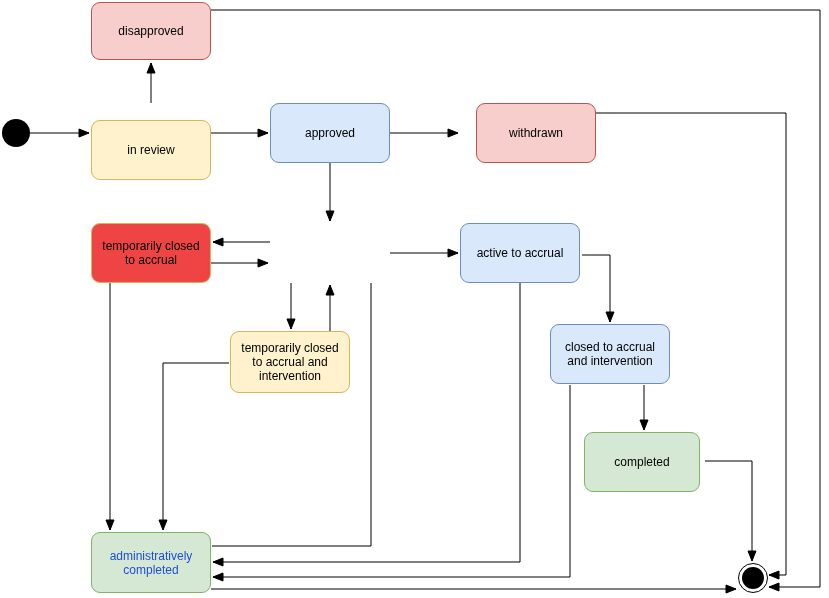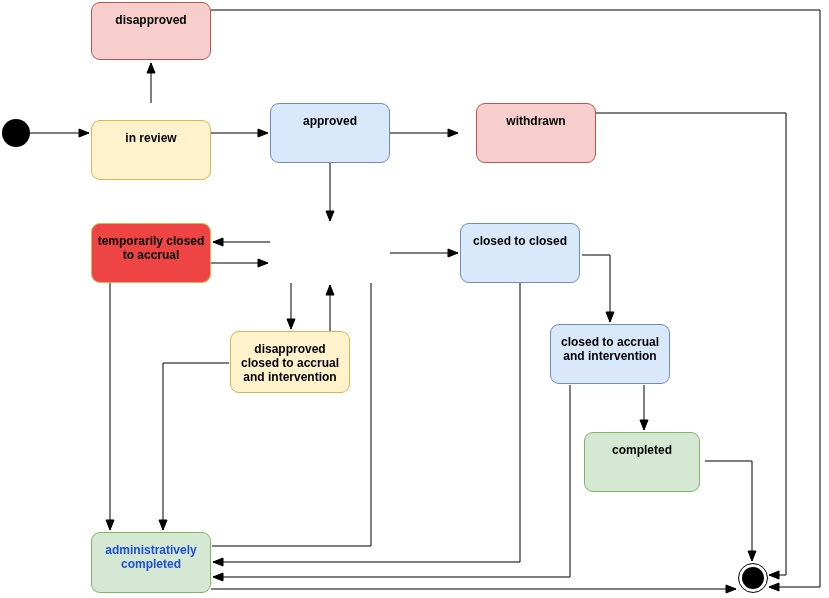--- a/index.html
+++ b/index.html
@@ -11,28 +11,27 @@
     overflow:hidden;
   }
   .edges{position:absolute;left:0;top:0;width:829px;height:598px;}
   .edges polyline{fill:none;stroke:var(--edge,#000000);stroke-width:1;}
   .node{
     position:absolute;
     box-sizing:border-box;
     border:1px solid #666;
     border-radius:9px;
     display:flex;
-    align-items:flex-start;
+    align-items:center;
     justify-content:center;
     text-align:center;
     font-size:12px;
     line-height:14px;
     color:#000000;
-    padding:10px 4px;
-    font-weight:bold;
+    padding:2px 4px;
   }
   .pseudo-start{
     position:absolute;
     width:28px;height:28px;
     border-radius:50%;
     background:var(--edge,#000000);
   }
   .pseudo-end{
     position:absolute;
     box-sizing:border-box;
@@ -100,25 +99,25 @@
   <div class="node" style="left: 476px; top: 103px; width: 120px; height: 60px; background: rgb(248, 206, 204); border-color: rgb(184, 84, 80); color: rgb(0, 0, 0);">
     <span>withdrawn</span>
   </div>
 
   <div class="node" style="left: 91px; top: 223px; width: 120px; height: 60px; background: #ef4444; border-color: rgb(214, 182, 86); color: rgb(0, 0, 0);">
     <span>temporarily closed to accrual</span>
   </div>
 
 
   <div class="node" style="left: 460px; top: 223px; width: 120px; height: 60px; background: rgb(218, 232, 252); border-color: rgb(108, 142, 191); color: rgb(0, 0, 0);">
-    <span>closed to closed</span>
+    <span>active to accrual</span>
   </div>
 
   <div class="node" style="left: 230px; top: 331px; width: 120px; height: 62px; background: rgb(255, 242, 204); border-color: rgb(214, 182, 86); color: rgb(0, 0, 0);">
-    <span>disapproved closed to accrual and intervention</span>
+    <span>temporarily closed to accrual and intervention</span>
   </div>
 
   <div class="node" style="left: 550px; top: 324px; width: 120px; height: 60px; background: rgb(218, 232, 252); border-color: rgb(108, 142, 191); color: rgb(0, 0, 0);">
     <span>closed to accrual and intervention</span>
   </div>
 
   <div class="node" style="left: 584px; top: 432px; width: 116px; height: 60px; background: rgb(213, 232, 212); border-color: rgb(130, 179, 102); color: rgb(0, 0, 0);">
     <span>completed</span>
   </div>
 

